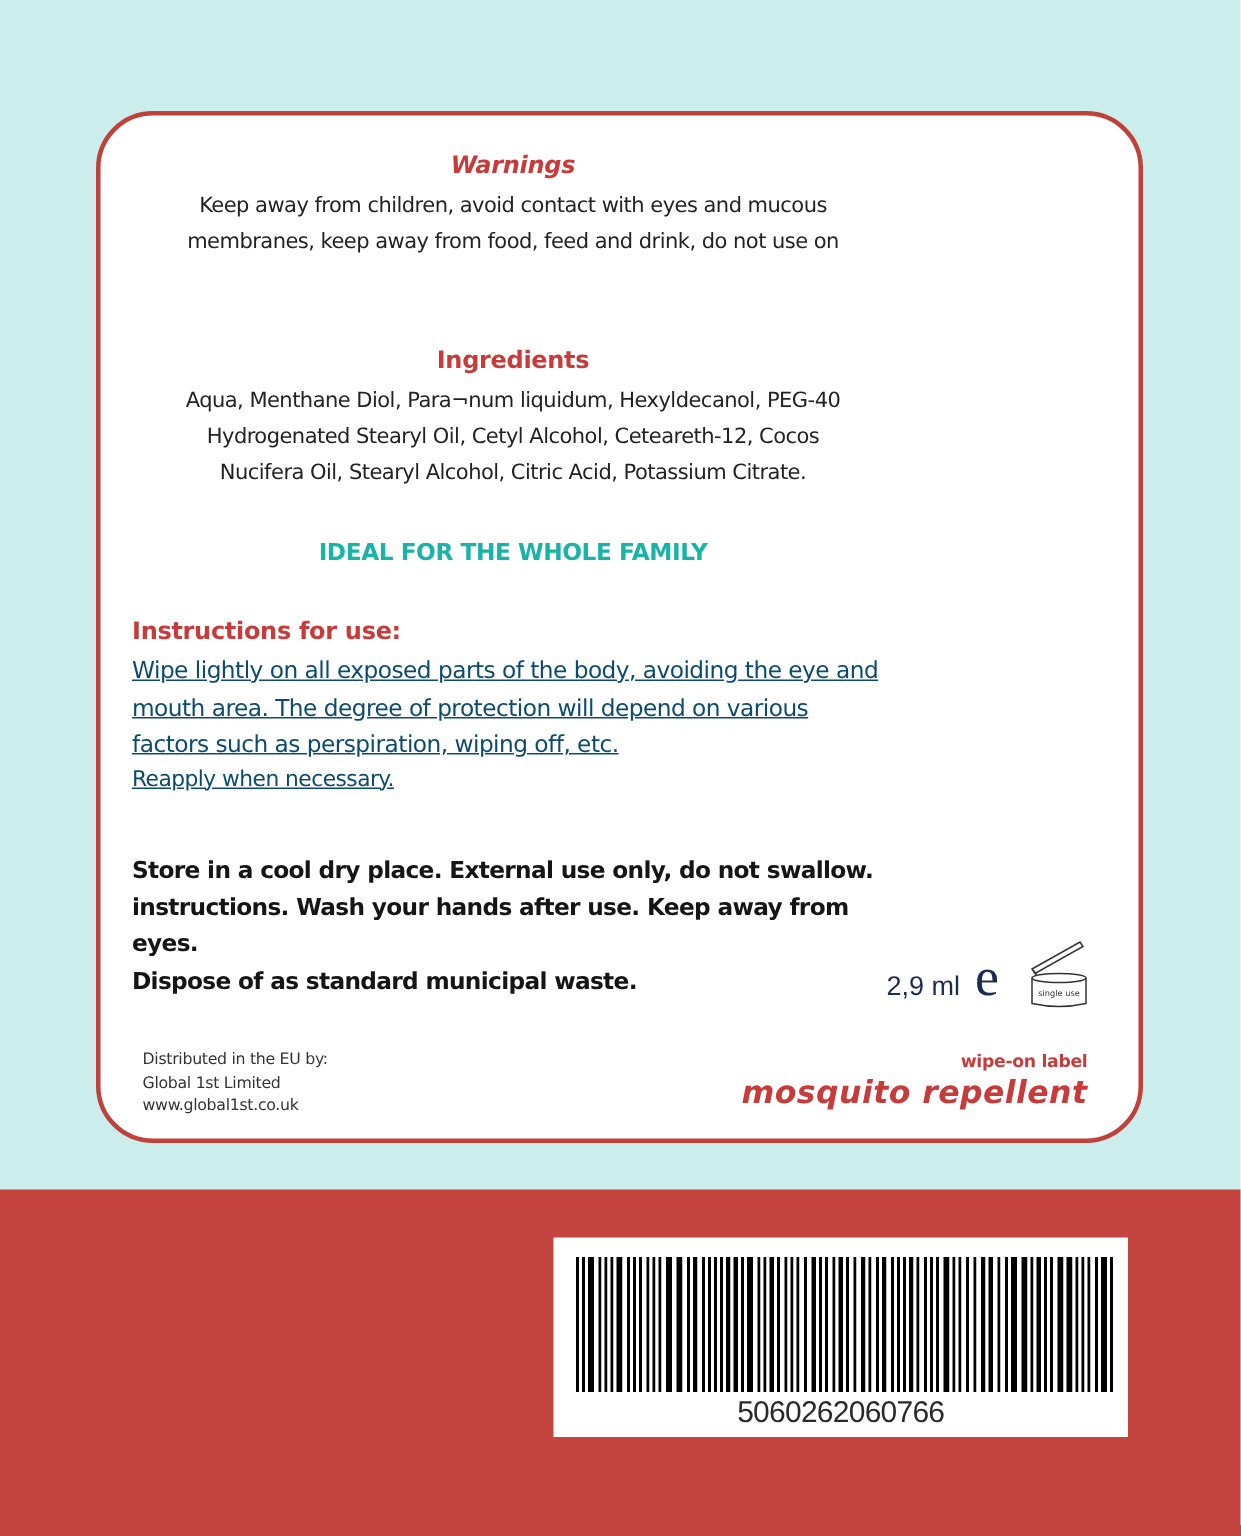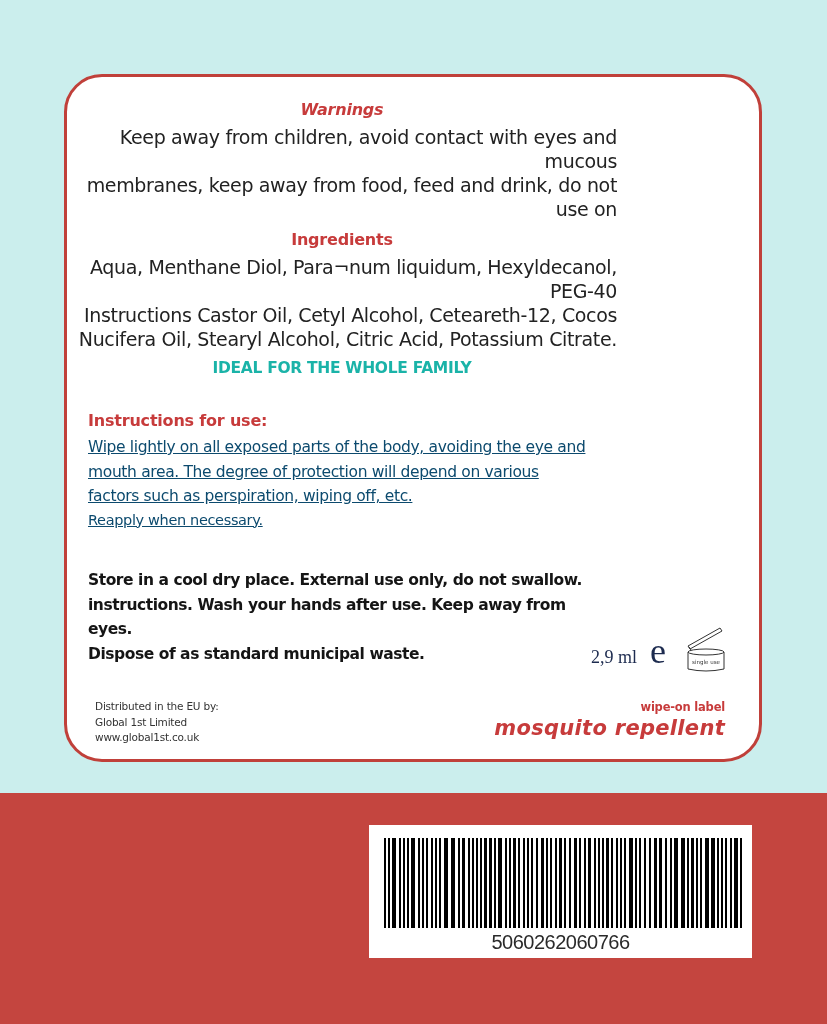--- a/index.html
+++ b/index.html
@@ -18,21 +18,21 @@
     background:#ffffff; border:3px solid #c0403a; border-radius:38px;
     box-sizing:content-box;
   }
   .center-block {
     position:absolute; left:0; width:550px; text-align:center;
   }
   .heading-red {
     color:#c73b3b; font-weight:bold; font-size:16px; letter-spacing:-0.2px;
   }
   .body-text {
-    font-size:19px; line-height:24px; letter-spacing:-0.35px; color:#222;text-align:right;
+    font-size:14px; line-height:24px; letter-spacing:-0.35px; color:#222;
   }
   .warn-title { top:23px;font-style:italic; }
   .warn-body { top:48px; }
   .ingr-title { top:153px; }
   .ingr-body { top:178px; }
   .family {
     position:absolute; left:0; width:550px; top:282px; text-align:center;
     color:#1ab3a8; font-weight:bold; font-size:15.5px; letter-spacing:-0.3px;
   }
   .instr-title {
@@ -43,21 +43,21 @@
     font-size:15.5px; line-height:24.5px; letter-spacing:-0.35px; color:#0c4a6e;text-decoration:underline;
   }
   .instr-body .reapply { font-size:14.5px; line-height:22px; }
   .store-text {
     position:absolute; left:21px; top:491px; width:520px;
     font-size:15.5px; line-height:24.5px; font-weight:bold; color:#151515;
     letter-spacing:-0.45px;
   }
   .volume {
     position:absolute; left:524px; top:570px;
-    font-family:Liberation Serif, serif; font-size:18px; color:#1d2b4f;
+    font-family:Liberation Sans, sans-serif; font-size:18px; color:#1d2b4f;
   }
   .estimate {
     position:absolute; left:583px; top:556px;
     font-family:"Liberation Serif", serif; font-size:36px; color:#1d2b4f;
     line-height:36px;
   }
   .pao-icon { position:absolute; left:617px; top:548px; width:45px; height:48px; }
   .distributor {
     position:absolute; left:28px; top:622px;
     font-size:10.5px; line-height:15.5px; color:#333; letter-spacing:-0.2px;
@@ -94,21 +94,21 @@
 
   <div class="center-block heading-red warn-title">Warnings</div>
   <div class="center-block body-text warn-body">
     <div>Keep away from children, avoid contact with eyes and mucous</div>
     <div>membranes, keep away from food, feed and drink, do not use on</div>
   </div>
 
   <div class="center-block heading-red ingr-title">Ingredients</div>
   <div class="center-block body-text ingr-body">
     <div>Aqua, Menthane Diol, Para¬num liquidum, Hexyldecanol, PEG-40</div>
-    <div>Instructions Castor Oil, Cetyl Alcohol, Ceteareth-12, Cocos</div>
+    <div>Hydrogenated Stearyl Oil, Cetyl Alcohol, Ceteareth-12, Cocos</div>
     <div>Nucifera Oil, Stearyl Alcohol, Citric Acid, Potassium Citrate.</div>
   </div>
 
   <div class="family">IDEAL FOR THE WHOLE FAMILY</div>
 
   <div class="heading-red instr-title">Instructions for use:</div>
   <div class="instr-body">
     <div>Wipe lightly on all exposed parts of the body, avoiding the eye and</div>
     <div>mouth area. The degree of protection will depend on various</div>
     <div>factors such as perspiration, wiping off, etc.</div>

